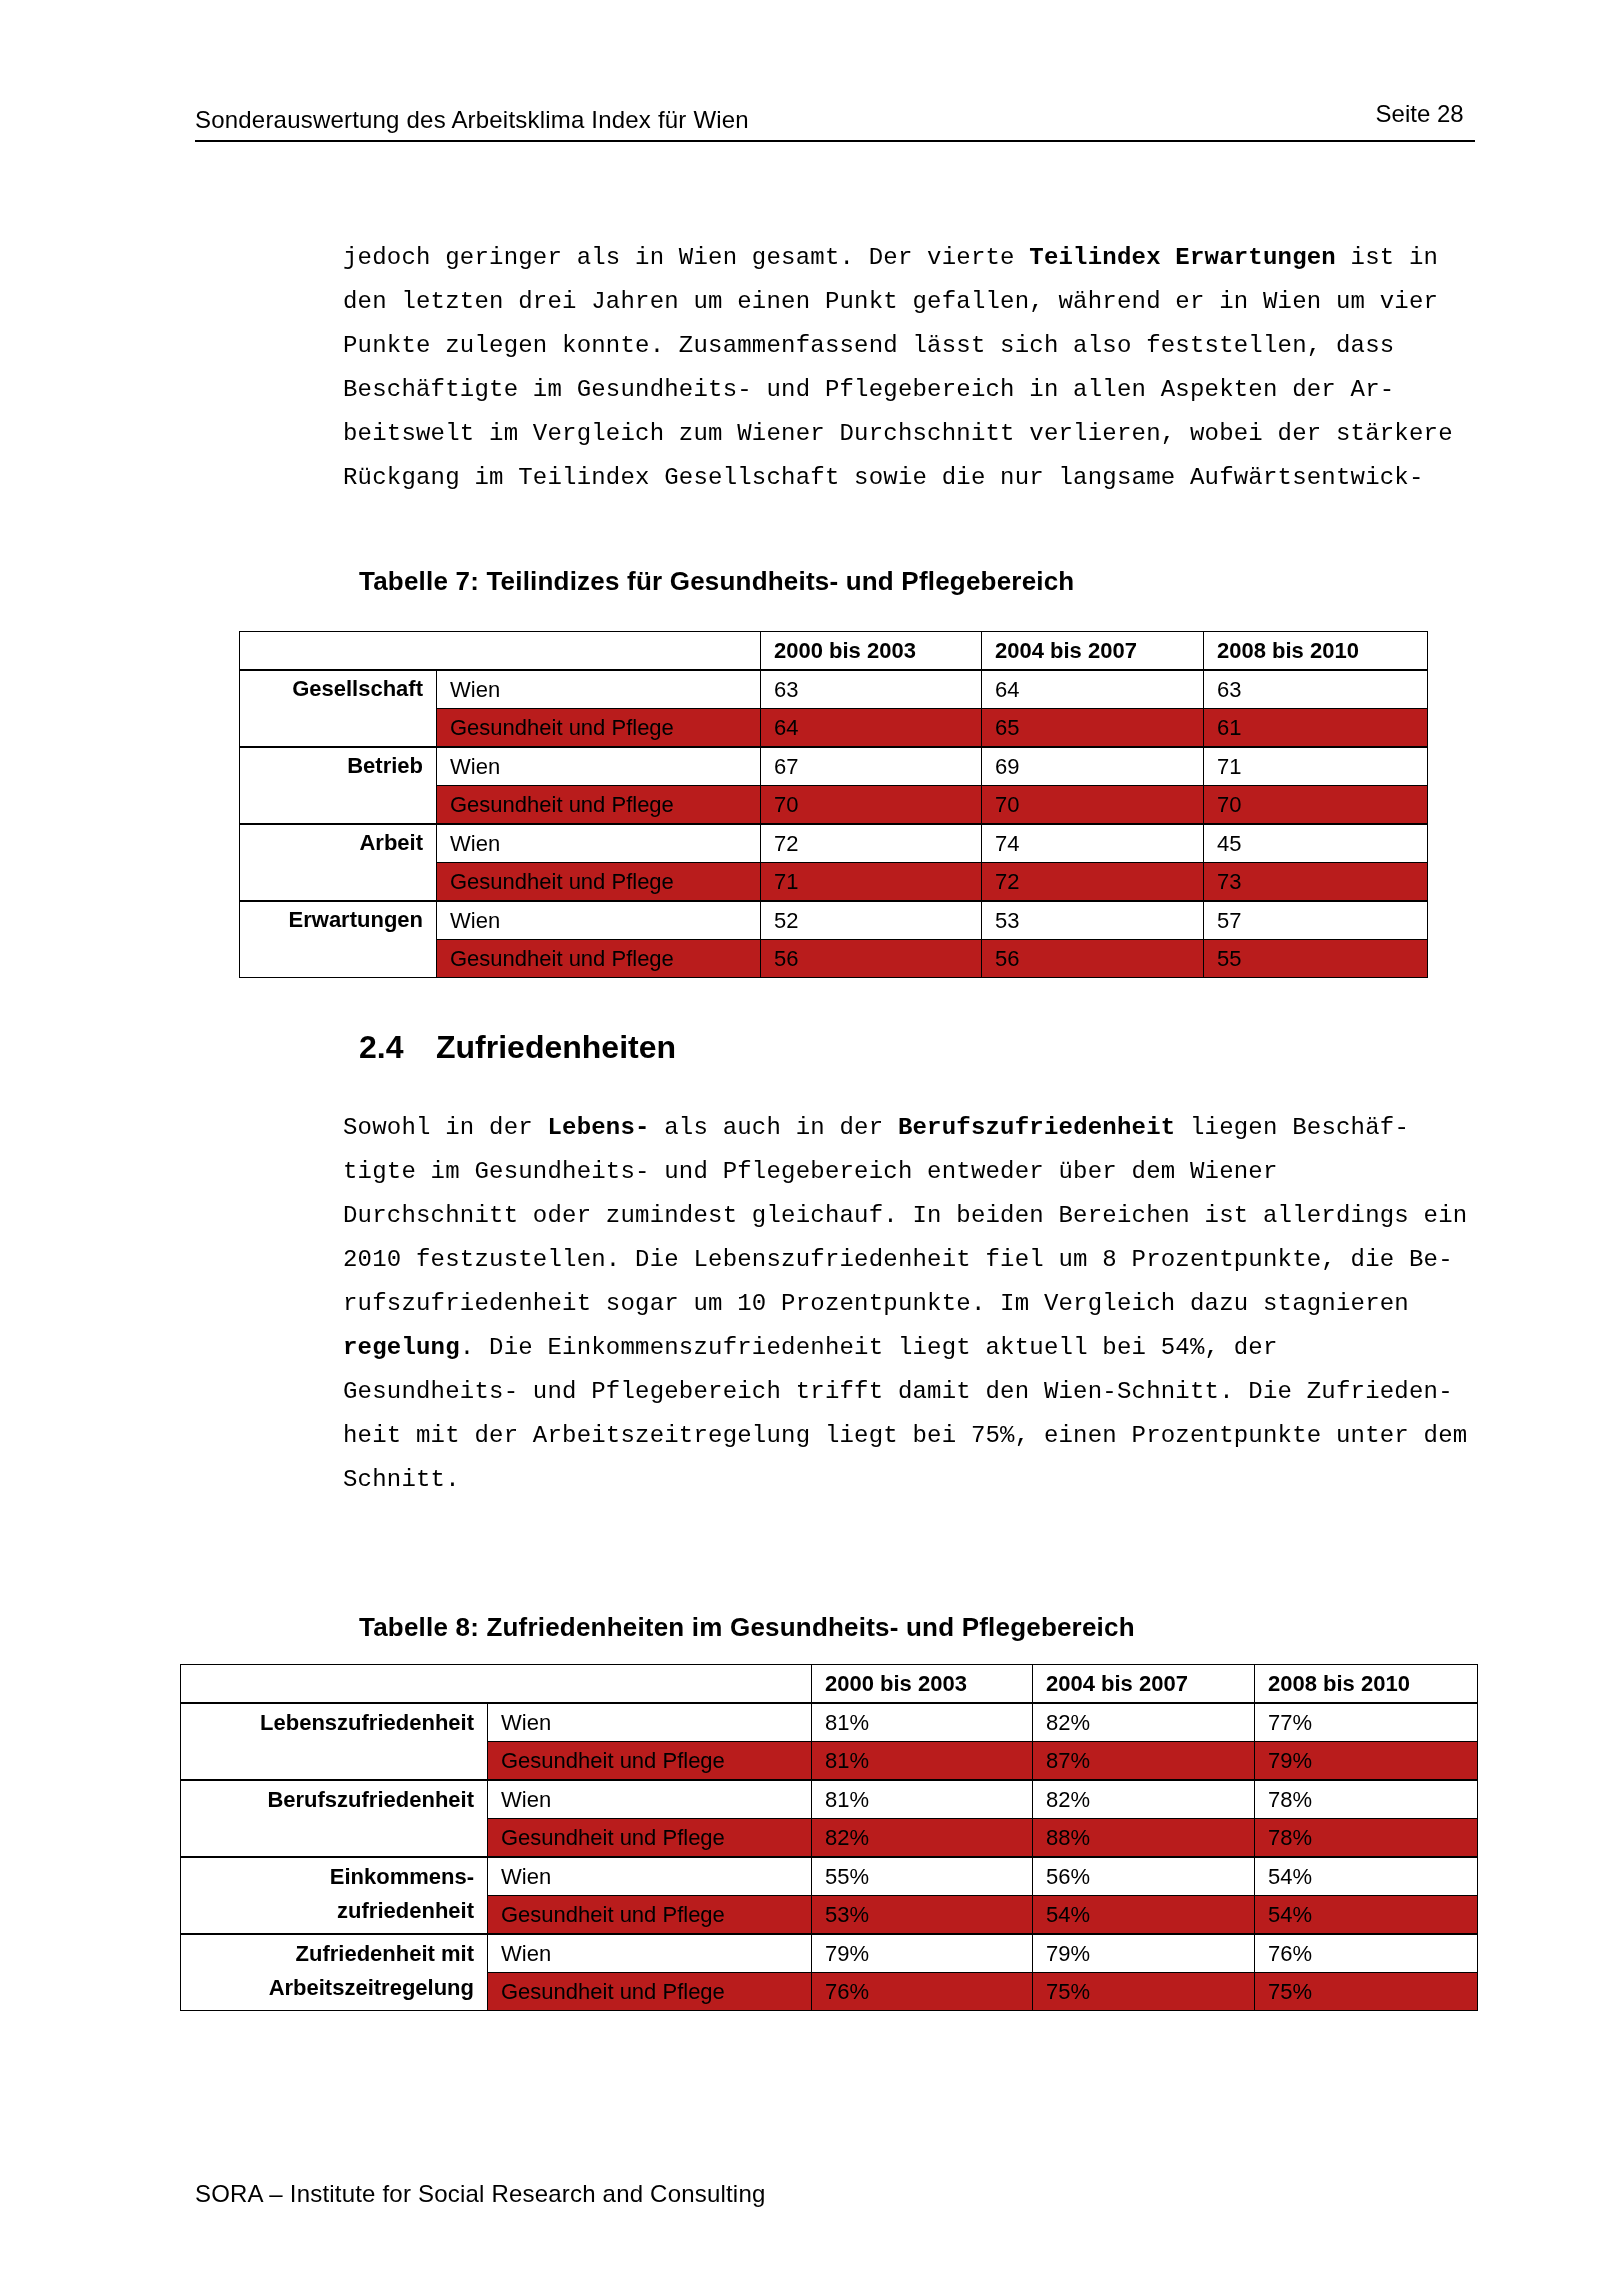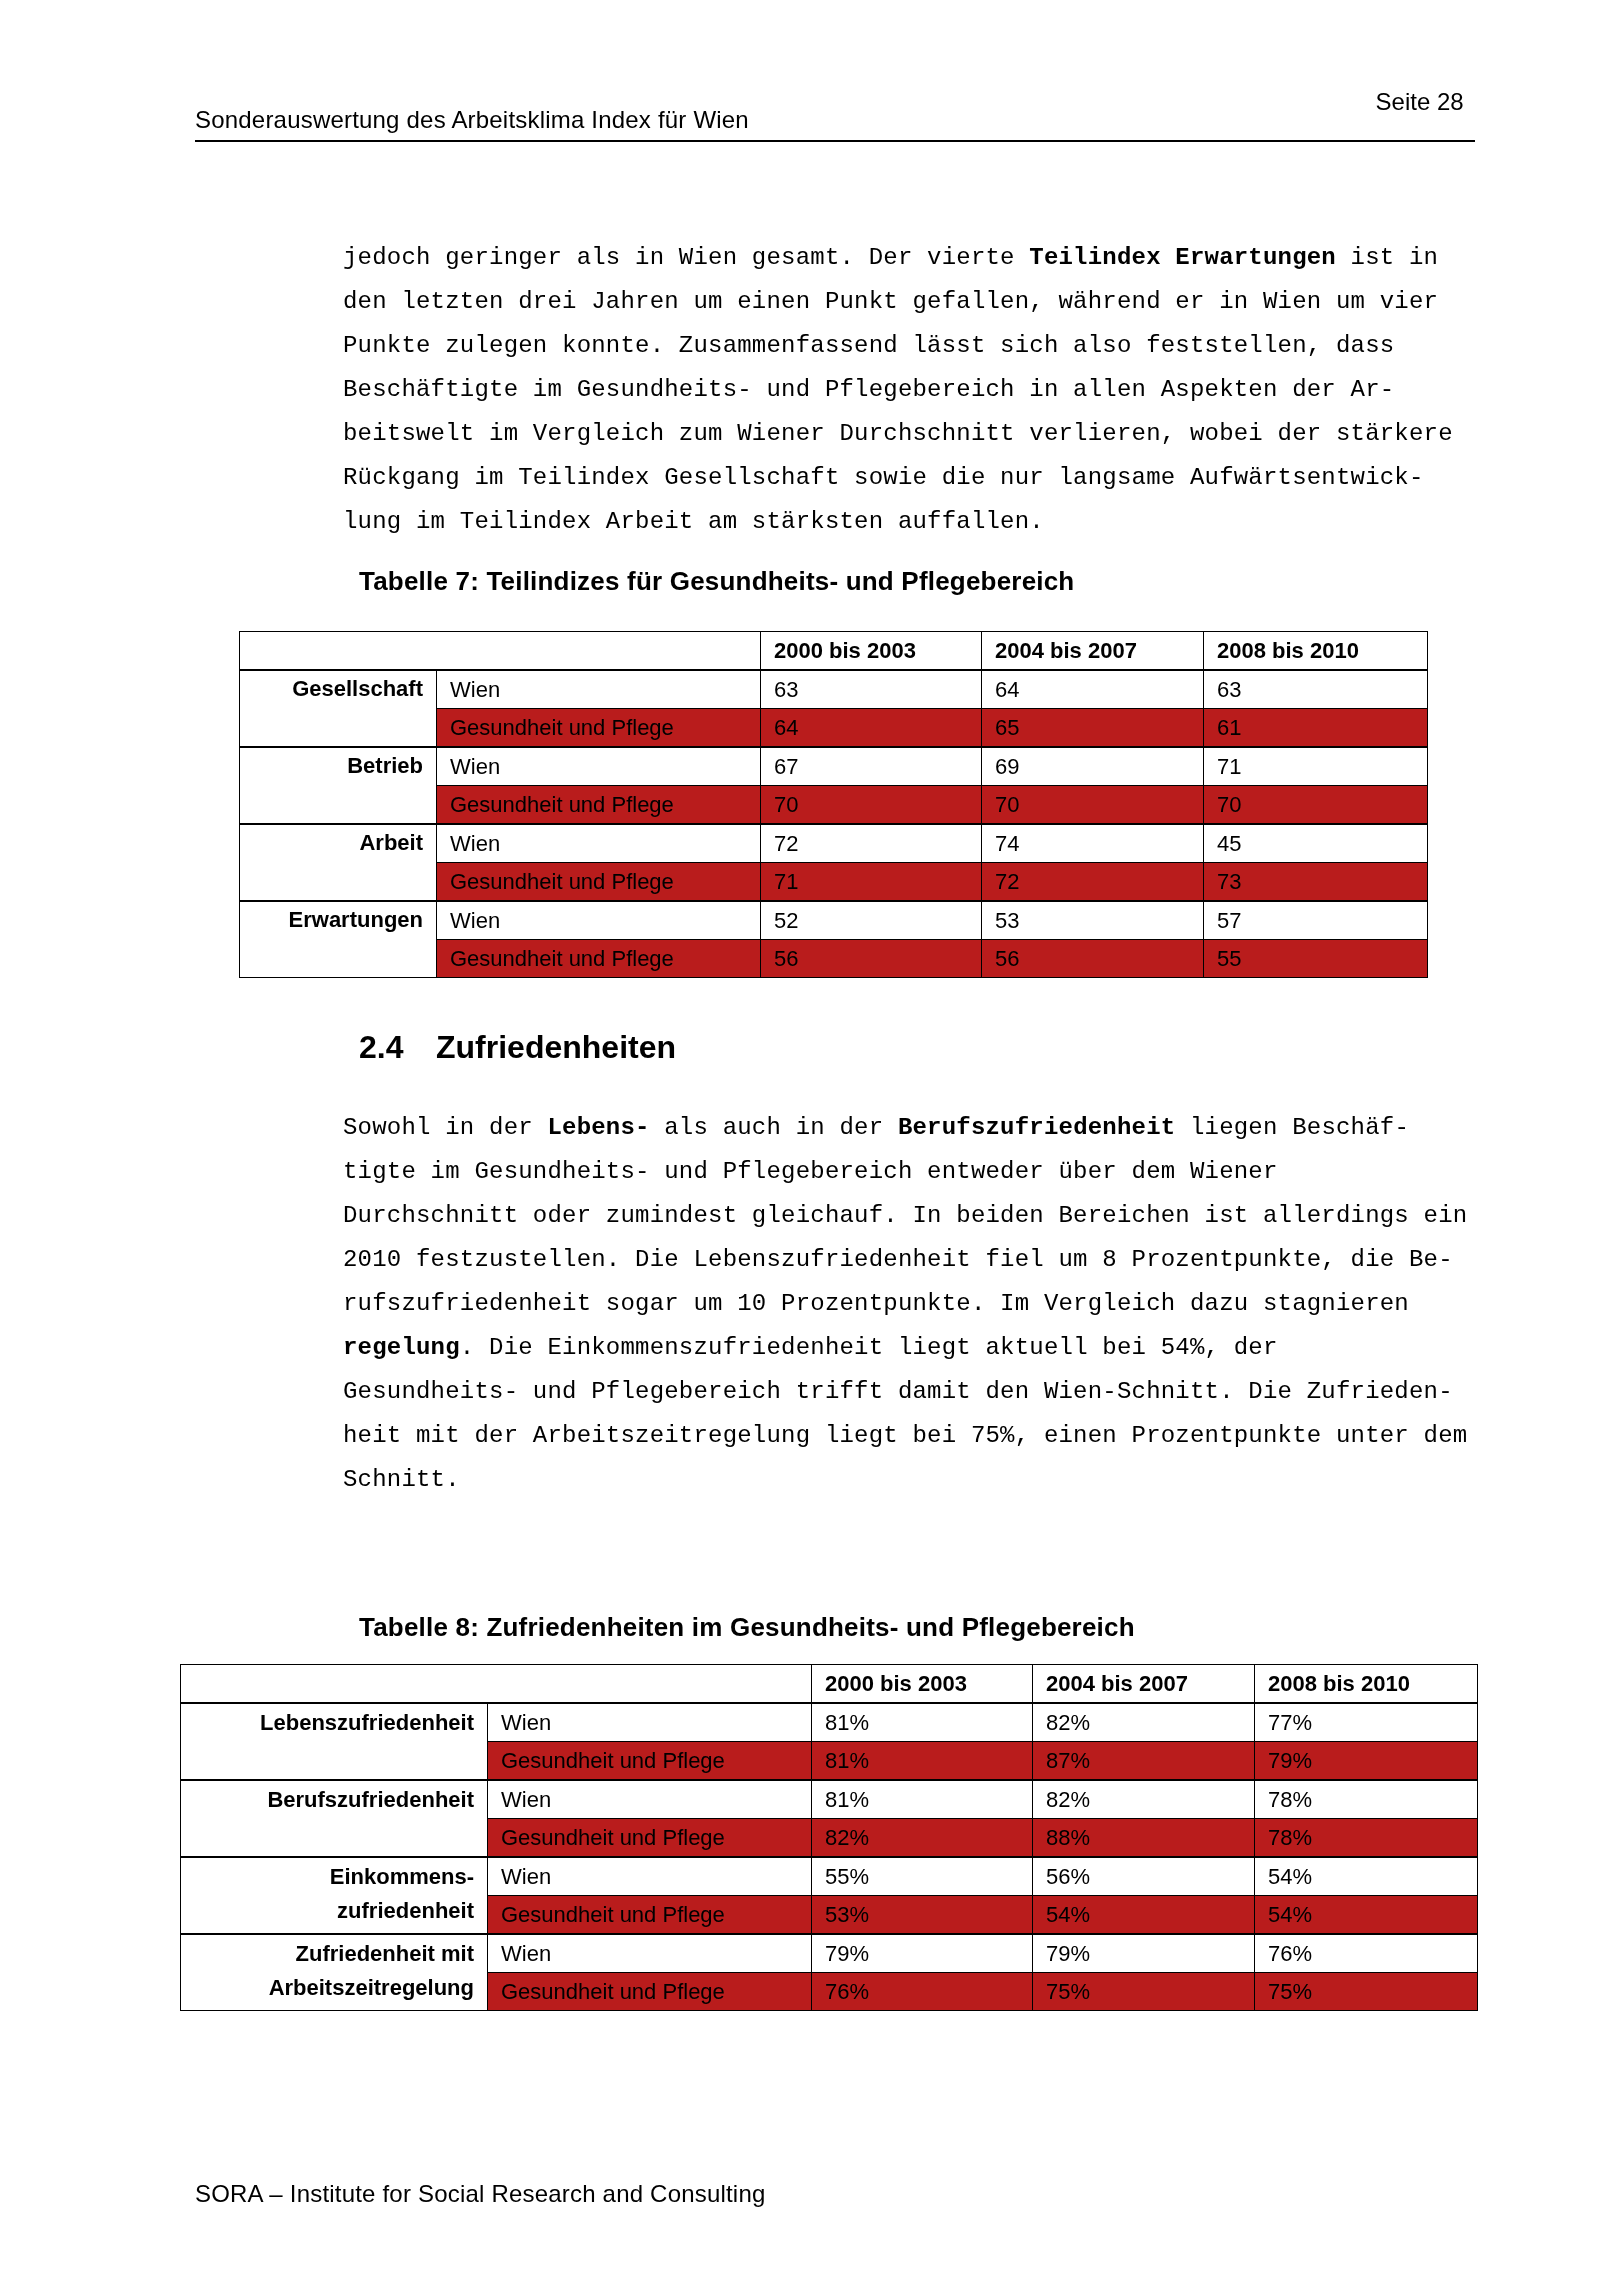--- a/index.html
+++ b/index.html
@@ -1,20 +1,20 @@
 <!DOCTYPE html>
 <html style="font-size:13px"><head>
 <meta charset="utf-8">
 <style>
   html, body { margin: 0; padding: 0; background: #ffffff; }
   body { width: 1622px; height: 2295px; position: relative; overflow: hidden; color: #000; font-family: "Liberation Sans", sans-serif; }
   .abs { position: absolute; }
   .header { left: 195px; top: 104px; width: 1280px; height: 36px; border-bottom: 2.4px solid #000; }
   .header-title { position: absolute; left: 0; bottom: 6.5px; font-size: 24px; letter-spacing: 0.2px; }
-  .header-page { position: absolute; right: 11.4px; bottom: 24px; font-size: 24px; }
+  .header-page { position: absolute; right: 11.4px; bottom: 12px; font-size: 24px; }
   .para { left: 343px; width: 1119px; font-size: 24px; line-height: 44px; letter-spacing: 0.2px; font-family: Liberation Mono, monospace; }
   .para .ln { display: block; white-space: nowrap; }
   b { font-weight: bold; }
   .caption { left: 359px; font-size: 26px; font-weight: bold; white-space: nowrap; letter-spacing: 0.2px; }
   .heading { left: 359px; font-size: 32px; font-weight: bold; white-space: nowrap; }
   .heading .num { display: inline-block; width: 77px; }
   table.data { position: absolute; border-collapse: collapse; font-size: 22px; padding-left: 47px; }
   table.data td, table.data th { border: 1.6px solid #000; padding: 0 13px; height: 37px; line-height: 32px; }
   table.data th { font-weight: bold; text-align: left; }
   table.data td.num { text-align: left; }
@@ -32,21 +32,20 @@
   <span class="header-page">Seite 28</span>
 </div>
 
 <div class="abs para" style="top:236px;">
   <span class="ln"><span>jedoch geringer als in Wien gesamt. Der vierte </span><b>Teilindex Erwartungen</b><span> ist in</span></span>
   <span class="ln">den letzten drei Jahren um einen Punkt gefallen, während er in Wien um vier</span>
   <span class="ln">Punkte zulegen konnte. Zusammenfassend lässt sich also feststellen, dass</span>
   <span class="ln">Beschäftigte im Gesundheits- und Pflegebereich in allen Aspekten der Ar-</span>
   <span class="ln">beitswelt im Vergleich zum Wiener Durchschnitt verlieren, wobei der stärkere</span>
   <span class="ln">Rückgang im Teilindex Gesellschaft sowie die nur langsame Aufwärtsentwick-</span>
-  <span class="ln">lung im Teilindex Arbeit am stärksten auffallen.</span>
 </div>
 
 <div class="abs caption" style="top:566px;">Tabelle 7: Teilindizes für Gesundheits- und Pflegebereich</div>
 
 <table class="data t7" style="left:239px; top:631px; width:1189px;">
   <colgroup>
       <col style="width:197px">
       <col style="width:324px">
       <col style="width:221px">
       <col style="width:222px">

